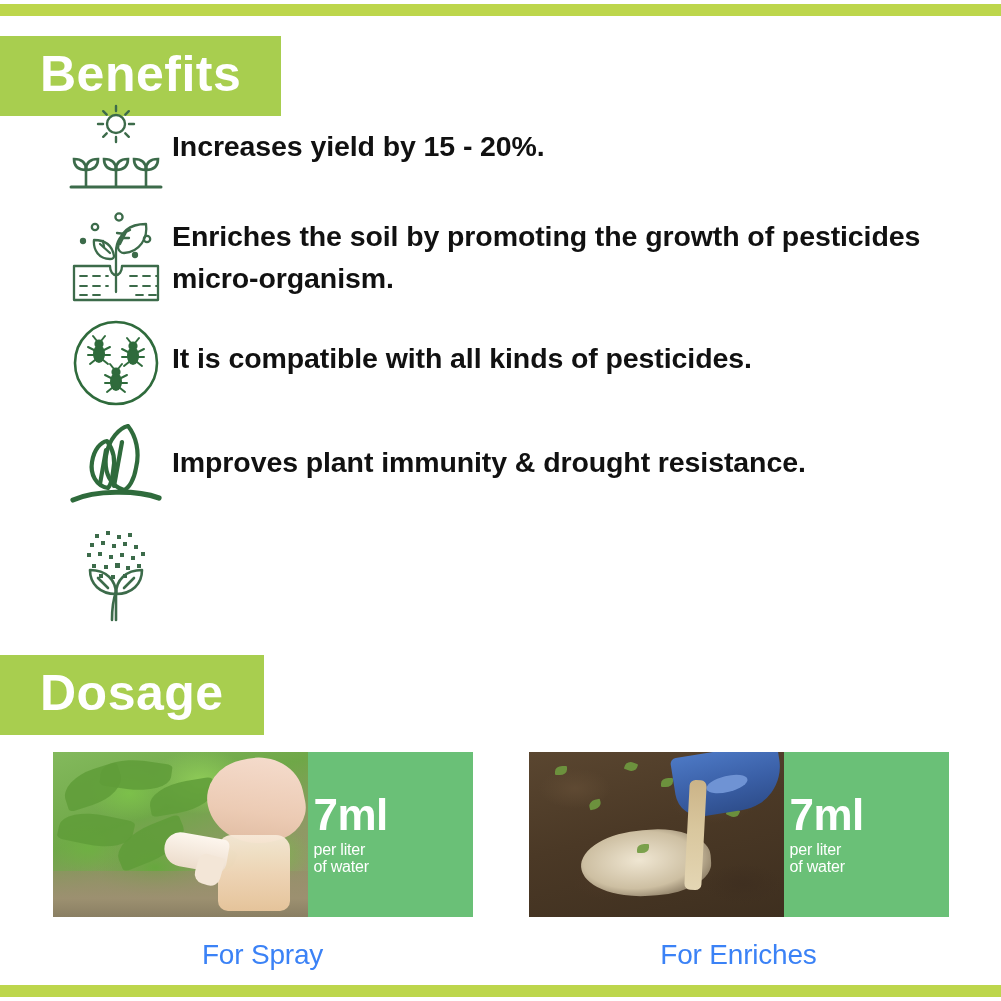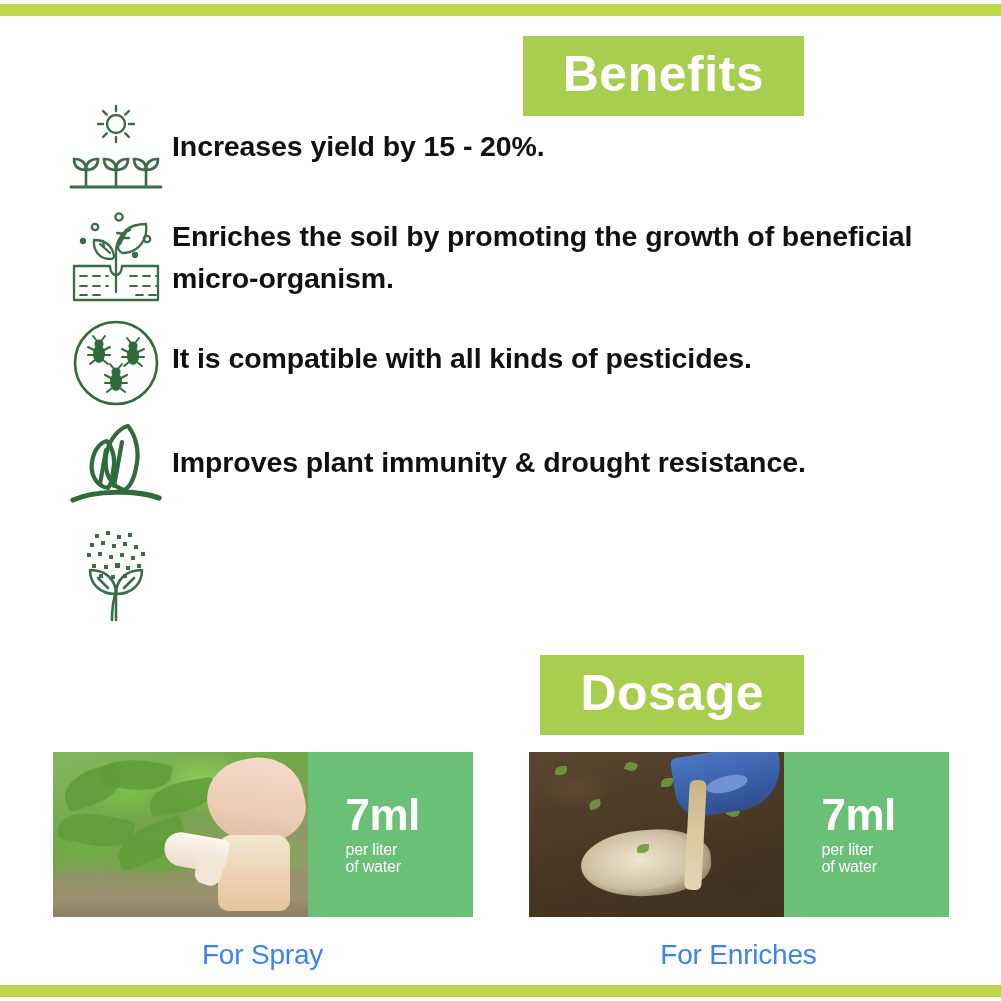--- a/index.html
+++ b/index.html
@@ -37,22 +37,22 @@
     bottom: 4px;
     width: 1001px;
     height: 12px;
     background: #bdd64c;
   }
 
   
   .heading-wrap {
     position: absolute;
     left: 0;
-    width: 804px;
-    text-align: right;
+    width: 893px;
+    text-align: left;
   }
   .heading-chip {
     display: inline-block;
     background: #a8ce4f;
     color: #ffffff;
     font-size: 50px;
     line-height: 1;
     font-weight: bold;
     padding: 13px 40px 17px 40px;
     letter-spacing: 0.5px;
@@ -129,21 +129,21 @@
     overflow: hidden;
     background: #6d8a4a;
   }
   .card-panel {
     flex: 1;
     background: #6ac077;
     color: #ffffff;
     display: flex;
     flex-direction: column;
     justify-content: center;
-    padding-left: 38px;
+    padding-left: 6px;
     box-sizing: border-box;
   }
   .dose-amount {
     font-size: 44px;
     font-weight: bold;
     line-height: 1.02;
     letter-spacing: -0.5px;
   }
   .dose-sub {
     font-size: 16px;
@@ -347,21 +347,21 @@
           <g stroke-width="1.8" stroke-dasharray="7 6">
             <line x1="12" y1="68" x2="40" y2="68"></line>
             <line x1="62" y1="68" x2="90" y2="68"></line>
             <line x1="12" y1="78" x2="40" y2="78"></line>
             <line x1="62" y1="78" x2="90" y2="78"></line>
             <line x1="12" y1="87" x2="34" y2="87"></line>
             <line x1="68" y1="87" x2="90" y2="87"></line>
           </g>
         </svg>
       </div>
-      <div class="benefit-text">Enriches the soil by promoting the growth of beneficial micro-organism.</div>
+      <div class="benefit-text">Enriches the soil by promoting the growth of pesticides micro-organism.</div>
     </div>
 
     <div class="benefit-row r4">
       <div class="benefit-icon">
         <svg width="94" height="94" viewBox="0 0 94 94" fill="none" stroke="#2f6b3c" stroke-width="2.6">
           <circle cx="47" cy="47" r="41"></circle>
           <g fill="#2f6b3c" stroke="#2f6b3c" stroke-width="2" stroke-linecap="round">
             <g transform="translate(30,34)">
               <ellipse cx="0" cy="4" rx="5" ry="8"></ellipse>
               <circle cx="0" cy="-6" r="3.6"></circle>

